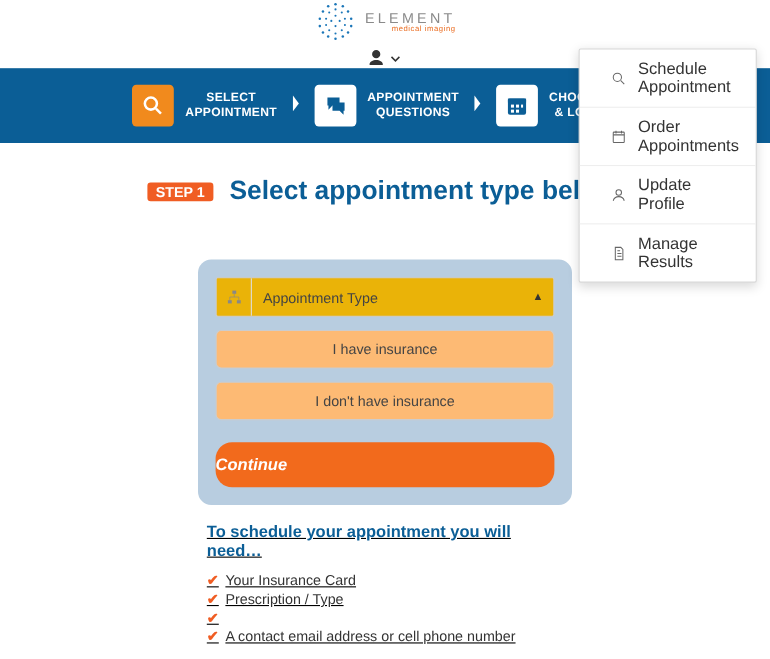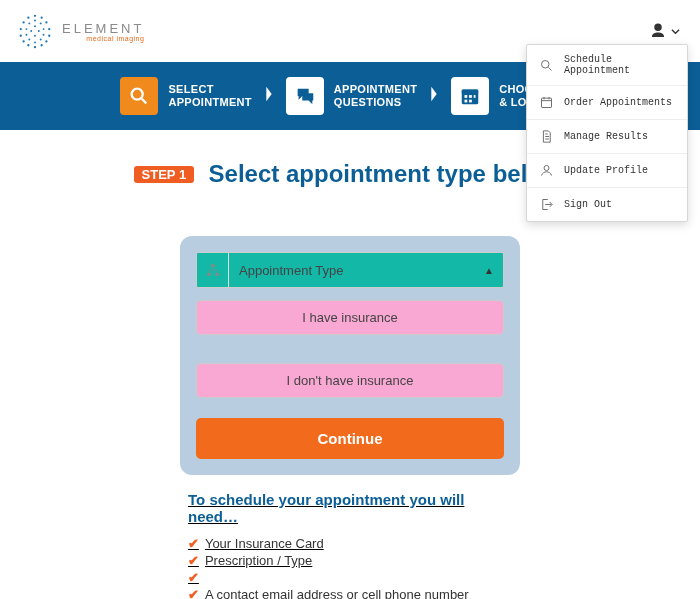--- a/index.html
+++ b/index.html
@@ -1,51 +1,51 @@
 <!DOCTYPE html>
 <html><head>
 <meta charset="utf-8">
 <style>
 * { box-sizing: border-box; margin: 0; padding: 0; }
 body { font-family: -apple-system, "Segoe UI", Arial, sans-serif; background: #fff; width: 700px; height: 599px; overflow: hidden; position: relative; }
-.topbar { height: 62px; display: flex; align-items: center; justify-content: space-between; padding: 0 16px; }
+.topbar { height: 62px; display: flex; align-items: center; justify-content: space-between; padding: 0 16px; flex-direction: column; }
 .logo { display: flex; align-items: center; }
 .logo-dots { width: 38px; height: 38px; position: relative; margin-right: 8px; }
 .logo-dots svg { width: 100%; height: 100%; }
 .logo-text { font-size: 13px; letter-spacing: 3px; color: #8a8a8a; font-weight: 400; }
 .logo-sub { font-size: 7px; color: #ea6a1e; letter-spacing: 0.5px; text-align: right; margin-top: -1px; }
 .user-trigger { display: flex; align-items: center; gap: 4px; cursor: pointer; padding-right: 4px; }
 .user-trigger svg { fill: #333; }
 .hero { background: #0b5e96; height: 68px; display: flex; align-items: center; justify-content: center; gap: 8px; }
-.step { display: flex; align-items: center; gap: 10px; }
+.step { display: flex; align-items: center; gap: 10px; text-align: center; }
 .step.active .step-icon { background: #f18a1d; }
 .step-icon { width: 38px; height: 38px; background: #fff; border-radius: 4px; display: flex; align-items: center; justify-content: center; }
 .step-icon svg { width: 22px; height: 22px; }
 .step-label { color: #fff; font-size: 11px; font-weight: 700; line-height: 1.2; letter-spacing: 0.3px; }
 .chev { color: #fff; margin: 0 4px; }
 .chev svg { width: 10px; height: 18px; fill: #fff; }
 .headline { text-align: center; margin-top: 30px; }
 .step-badge { display: inline-block; background: #f05d23; color: #fff; font-size: 13px; font-weight: 700; padding: 1px 8px; border-radius: 3px; vertical-align: middle; }
 .headline-text { display: inline-block; color: #0b5e96; font-size: 24px; font-weight: 600; margin-left: 10px; vertical-align: middle; }
 .card { width: 340px; margin: 48px auto 0; background: #b8cde0; border-radius: 12px; padding: 16px; }
-.select-row { display: flex; background: #14b8a6; border: 1px solid #ccc; border-radius: 2px; height: 36px; align-items: center; }
+.select-row { display: flex; background: #eab308; border: 1px solid #ccc; border-radius: 2px; height: 36px; align-items: center; }
 .select-icon { width: 32px; display: flex; align-items: center; justify-content: center; border-right: 1px solid #ddd; height: 100%; }
 .select-icon svg { width: 14px; height: 14px; fill: #888; }
 .select-text { flex: 1; padding: 0 10px; font-size: 13px; color: #444; }
 .select-caret { width: 28px; text-align: center; font-size: 10px; color: #333; }
-.pill { background: #f9a8d4; border: 1px solid #ccc; border-radius: 5px; text-align: center; font-size: 13px; color: #444; padding: 9px 0; margin-top: 12px; cursor: pointer; }
-.pill + .pill { margin-top: 28px; }
-.cont { background: #f26a1c; color: #fff; text-align: center; font-size: 15px; font-weight: 600; padding: 12px 0; border-radius: 5px; margin-top: 20px; cursor: pointer; }
+.pill { background: #fdba74; border: 1px solid #ccc; border-radius: 5px; text-align: center; font-size: 13px; color: #444; padding: 9px 0; margin-top: 12px; cursor: pointer; }
+.pill + .pill { margin-top: 12px; }
+.cont { background: #f26a1c; color: #fff; text-align: left; font-size: 15px; font-weight: 600; padding: 12px 0; border-radius: 15px; margin-top: 20px; cursor: pointer; font-style: italic; }
 .need { width: 340px; margin: 16px auto 0; padding: 0 8px; text-decoration: underline; }
 .need-title { color: #0b5e96; font-size: 15px; font-weight: 600; margin-bottom: 10px; }
 .need-list { list-style: none; }
 .need-list li { font-size: 13px; color: #333; padding: 1px 0; display: flex; align-items: flex-start; gap: 6px; }
 .need-list li .chk { color: #f05d23; font-weight: 900; flex-shrink: 0; }
 .dropdown { position: absolute; top: 44px; right: 12px; width: 162px; background: #fff; border: 1px solid #d7d7d7; border-radius: 2px; box-shadow: 0 3px 10px rgba(0,0,0,.15); z-index: 20; }
-.dropdown-item { display: flex; align-items: center; gap: 10px; padding: 9px 12px; font-size: 10px; color: #333; cursor: pointer; font-family: Liberation Mono, monospace; }
+.dropdown-item { display: flex; align-items: center; gap: 10px; padding: 9px 28px; font-size: 15px; color: #333; cursor: pointer; }
 .dropdown-item + .dropdown-item { border-top: 1px solid #eee; }
 .dropdown-item svg { width: 15px; height: 15px; fill: none; stroke: #666; stroke-width: 1.5; flex-shrink: 0; }
 </style>
 </head>
 <body>
 
 <div class="topbar">
   <div class="logo">
     <div class="logo-dots">
       <svg viewBox="0 0 40 40">
@@ -106,37 +106,31 @@
   </div>
   <div class="dropdown-item">
     <svg viewBox="0 0 24 24">
         <rect x="4" y="5" width="16" height="15" rx="1"></rect>
         <path d="M4 9h16M8 3v4M16 3v4"></path>
       </svg>
     <span>Order Appointments</span>
   </div>
   <div class="dropdown-item">
     <svg viewBox="0 0 24 24">
+        <circle cx="12" cy="8" r="4"></circle>
+        <path d="M4 20c1-4 5-6 8-6s7 2 8 6"></path>
+      </svg>
+    <span>Update Profile</span>
+  </div>
+  <div class="dropdown-item">
+    <svg viewBox="0 0 24 24">
         <path d="M7 3h8l3 3v15H7z"></path>
         <path d="M10 12h6M10 16h6M10 8h4"></path>
       </svg>
     <span>Manage Results</span>
-  </div>
-  <div class="dropdown-item">
-    <svg viewBox="0 0 24 24">
-        <circle cx="12" cy="8" r="4"></circle>
-        <path d="M4 20c1-4 5-6 8-6s7 2 8 6"></path>
-      </svg>
-    <span>Update Profile</span>
-  </div>
-  <div class="dropdown-item">
-    <svg viewBox="0 0 24 24">
-        <path d="M14 4h-8v16h8M10 12h10M17 8l4 4-4 4"></path>
-      </svg>
-    <span>Sign Out</span>
   </div>
 </div>
 
 <div class="hero">
   <div class="step active">
     <div class="step-icon">
       <svg viewBox="0 0 24 24">
           <circle cx="10" cy="10" r="6" fill="none" stroke="#fff" stroke-width="2.5"></circle>
           <path d="M15 15l5 5" stroke="#fff" stroke-width="2.5"></path>
         </svg>

